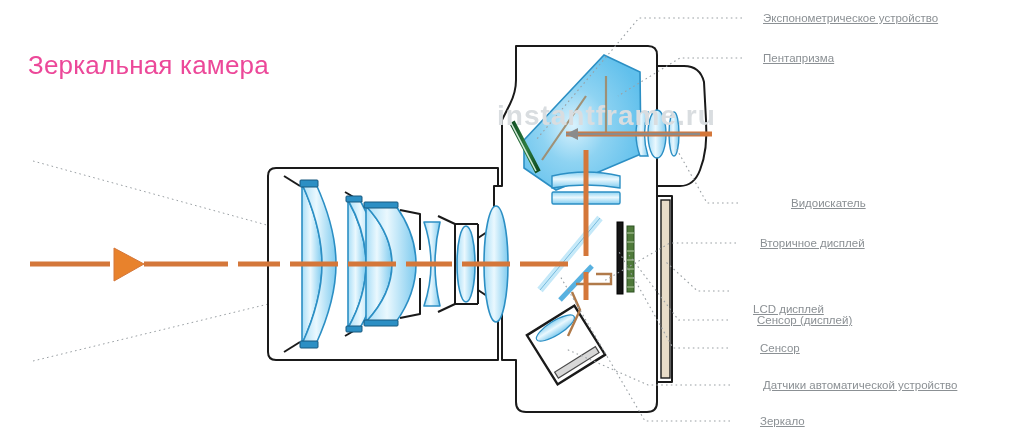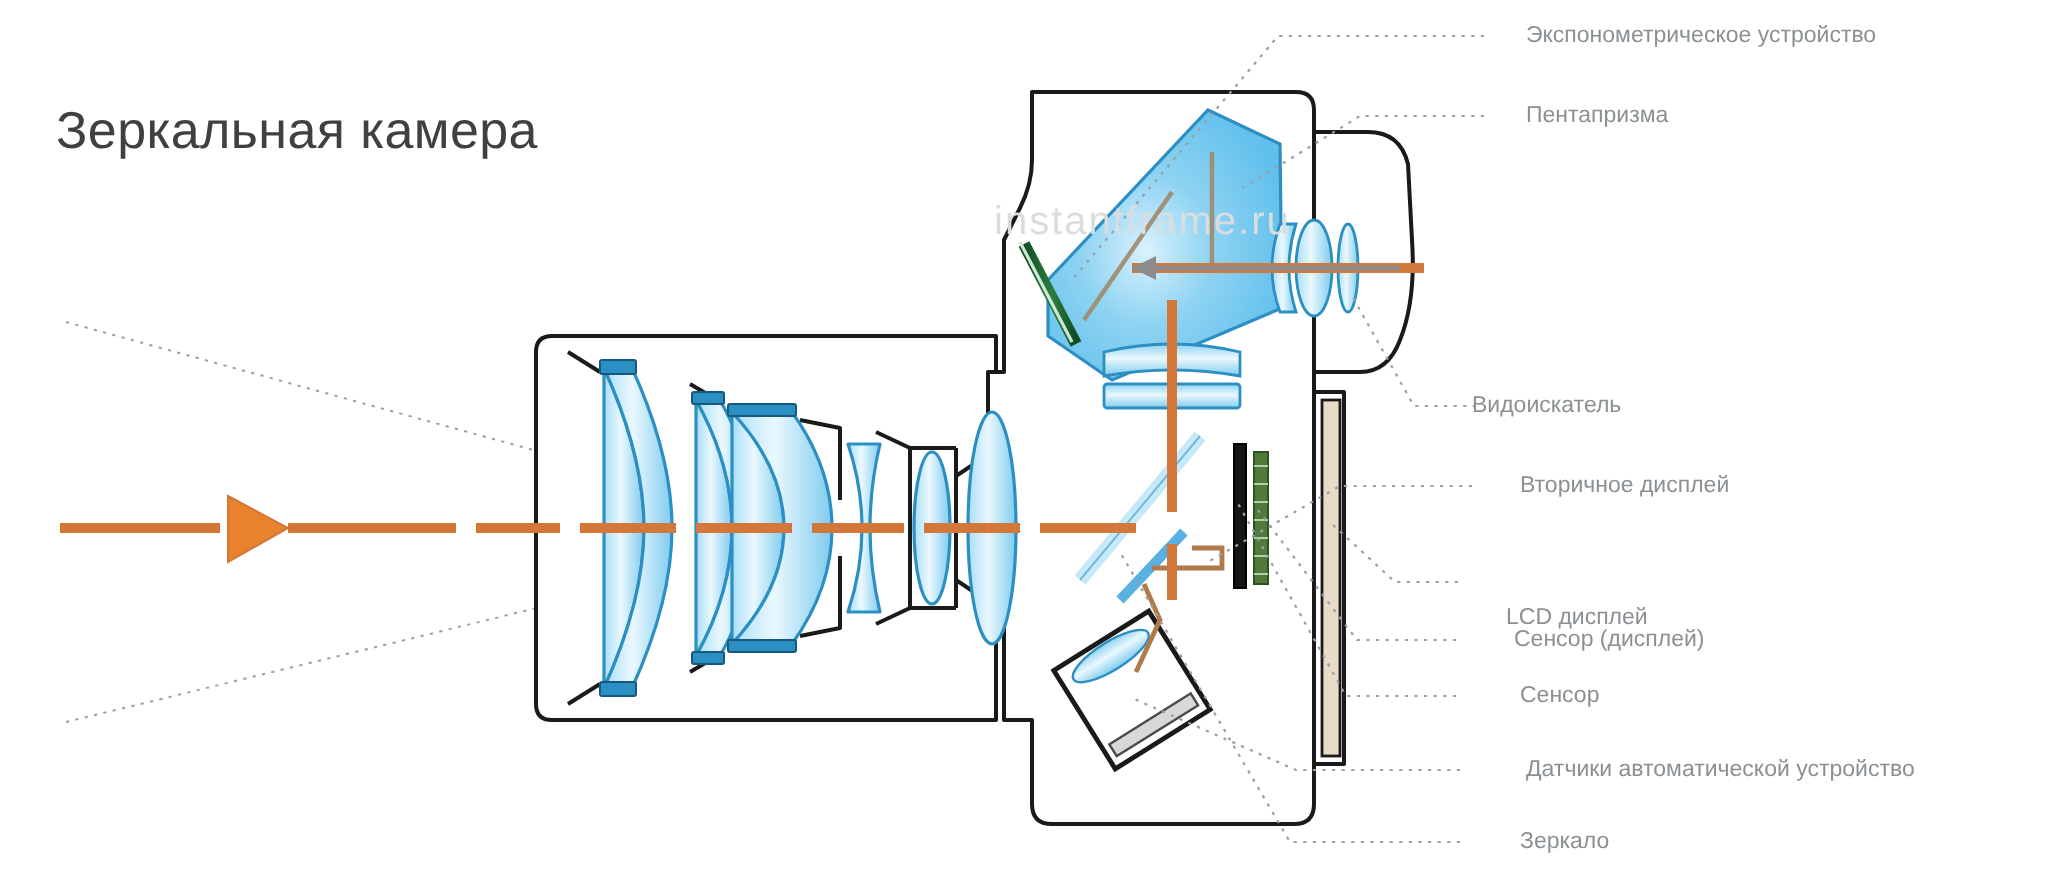--- a/index.html
+++ b/index.html
@@ -6,30 +6,31 @@
   html,body{margin:0;padding:0;background:#ffffff;}
   body{
     font-family:"Liberation Sans","DejaVu Sans",sans-serif;
     width:1024px;height:437px;overflow:hidden;position:relative;
   }
   #stage{position:relative;width:1024px;height:437px;background:#fff;overflow:hidden;}
   #diagram{position:absolute;left:0;top:0;width:1024px;height:437px;}
 
   .title{
     position:absolute;left:28px;top:50px;
-    font-size:26px;color:#404040;letter-spacing:.2px;white-space:nowrap;
+    font-size:26px;color:#ec4899;letter-spacing:.2px;white-space:nowrap;
   }
   .watermark{
     position:absolute;left:497px;top:100px;
-    font-size:20px;color:#d9dde0;letter-spacing:1px;white-space:nowrap;
+    font-size:28px;color:#d9dde0;letter-spacing:1px;white-space:nowrap;
     pointer-events:none;
+    font-weight:bold;
   }
   .callout{
     position:absolute;
-    font-size:11.5px;color:#8b9094;white-space:nowrap;
+    font-size:11.5px;color:#8b9094;white-space:nowrap;text-decoration:underline;
   }
 </style>
 </head>
 <body>
 
 <div id="stage">
 
   <svg id="diagram" viewBox="0 0 1024 437" xmlns="http://www.w3.org/2000/svg">
 
     <defs>
@@ -267,21 +268,21 @@
       </g>
 
   </svg>
 
   <div class="title">Зеркальная камера</div>
   <div class="watermark">instantframe.ru</div>
 
   <div id="callout-layer">
       <div class="callout" style="left: 763px; top: 12px;">Экспонометрическое устройство</div>
       <div class="callout" style="left: 763px; top: 52px;">Пентапризма</div>
-      <div class="callout" style="left: 736px; top: 197px;">Видоискатель</div>
+      <div class="callout" style="left: 791px; top: 197px;">Видоискатель</div>
       <div class="callout" style="left: 760px; top: 237px;">Вторичное дисплей</div>
       <div class="callout" style="left: 753px; top: 285px; margin-top: 18px;">LCD дисплей</div>
       <div class="callout" style="left: 757px; top: 314px;">Сенсор (дисплей)</div>
       <div class="callout" style="left: 760px; top: 342px;">Сенсор</div>
       <div class="callout" style="left: 763px; top: 379px;">Датчики автоматической устройство</div>
       <div class="callout" style="left: 760px; top: 415px; text-align: center;">Зеркало</div>
     </div>
 
 </div>
 

